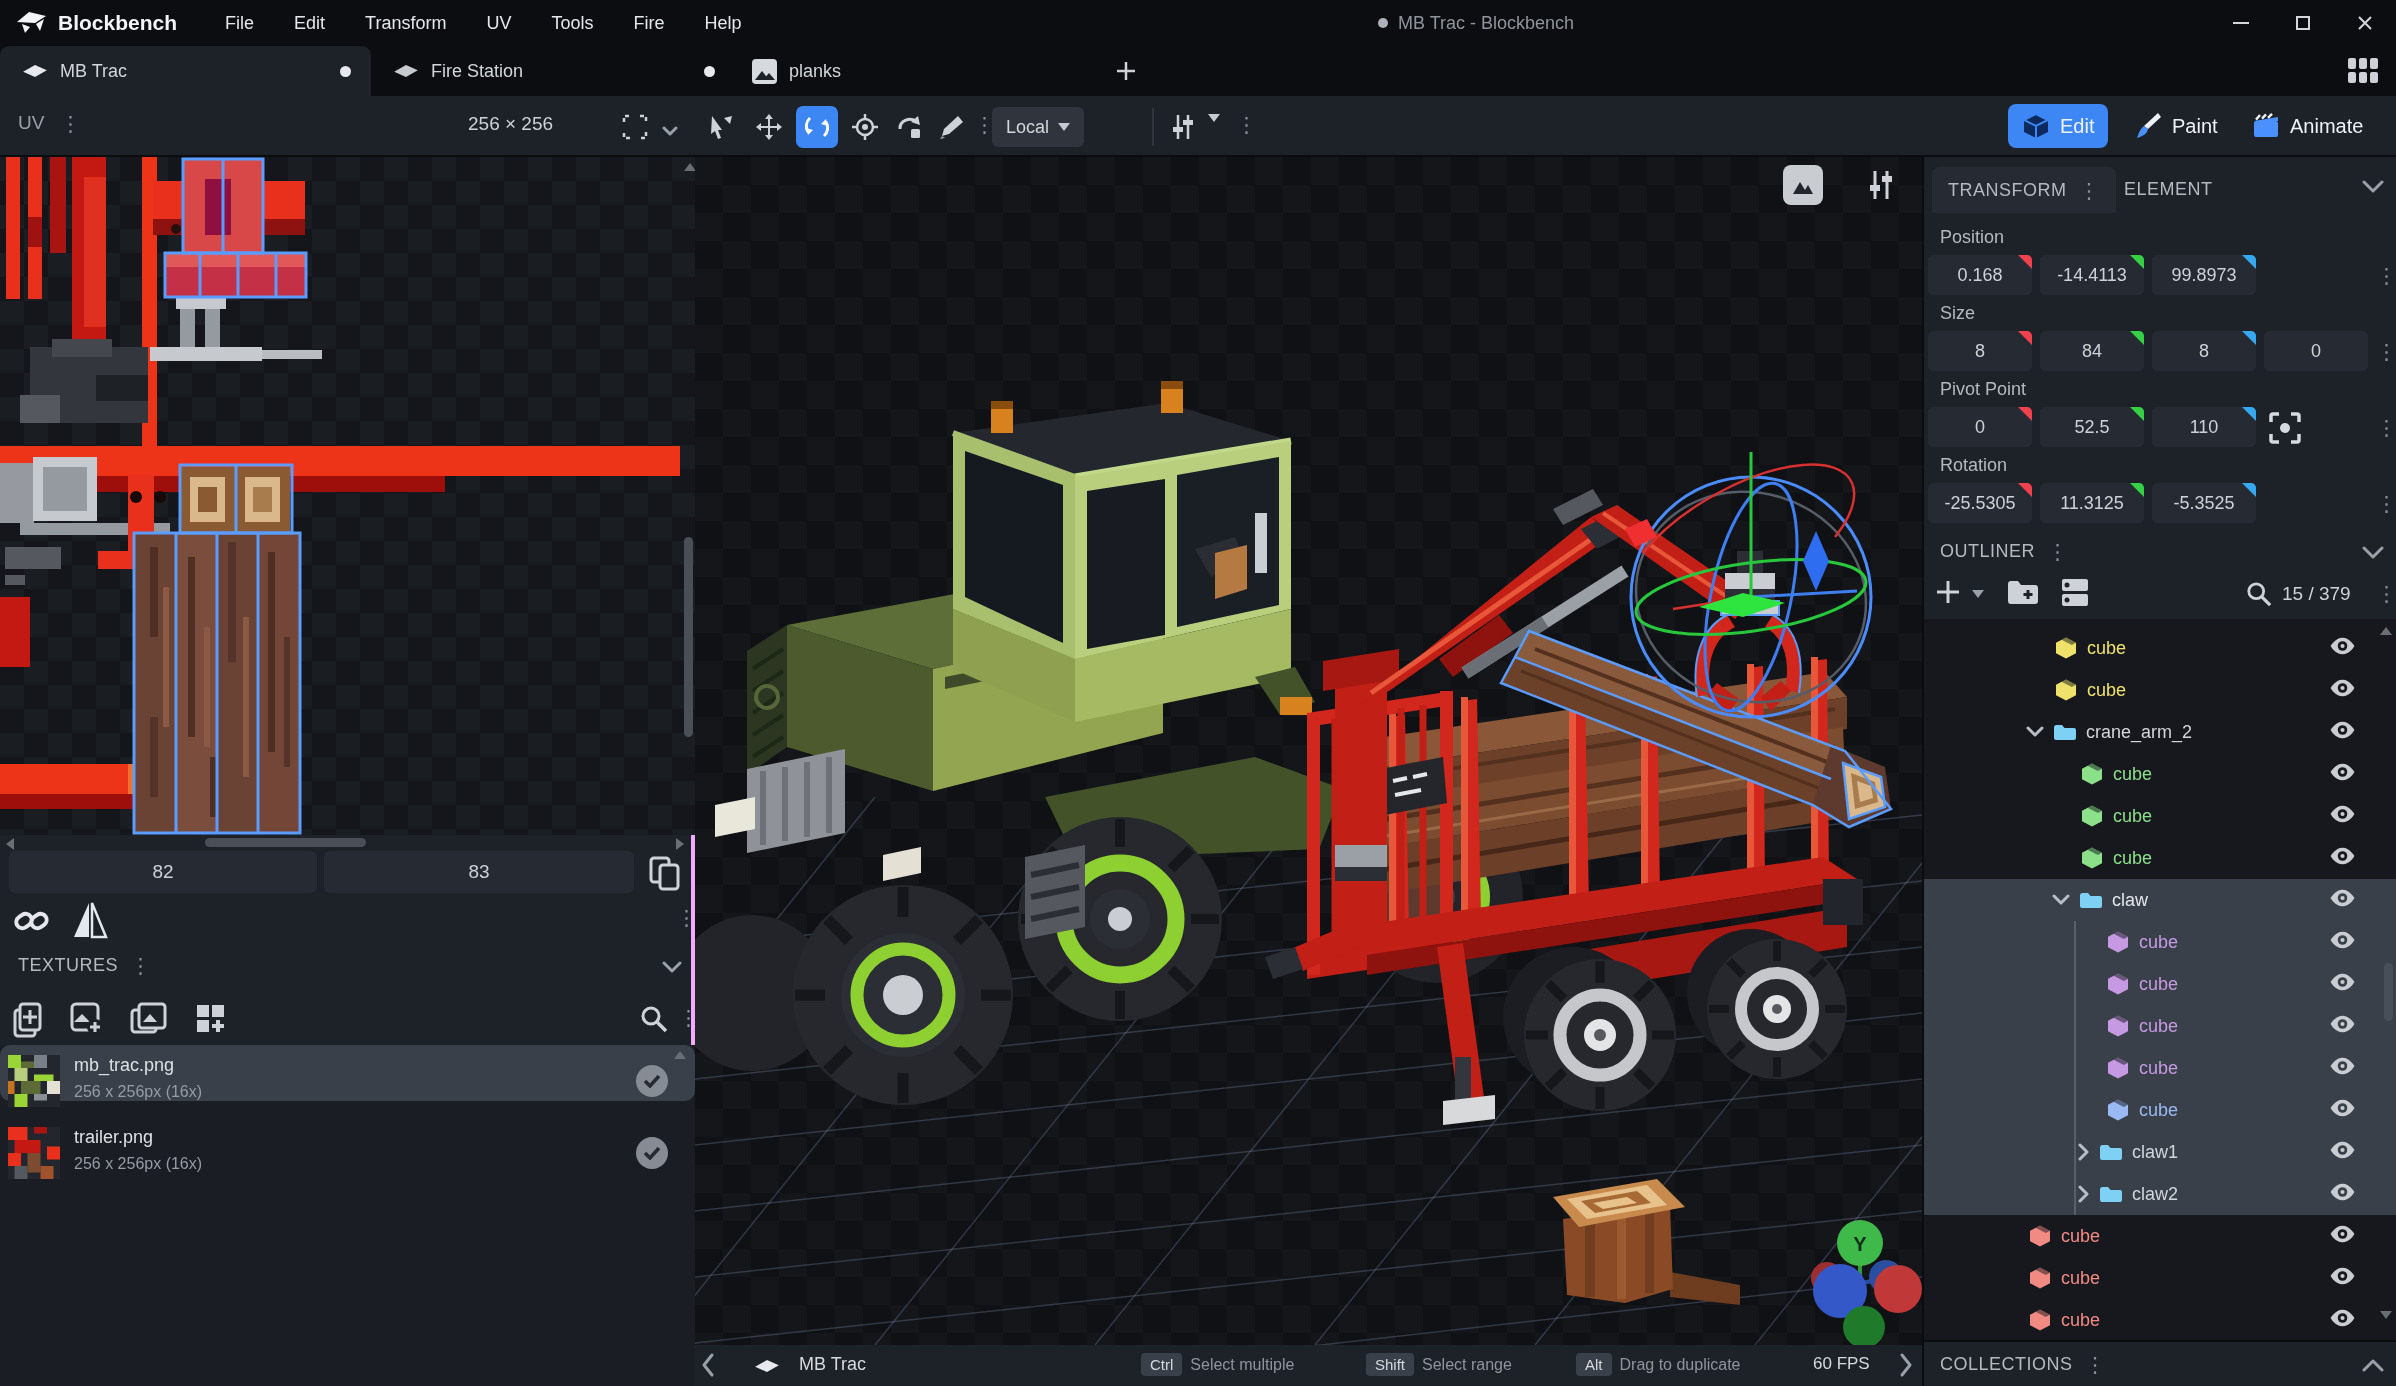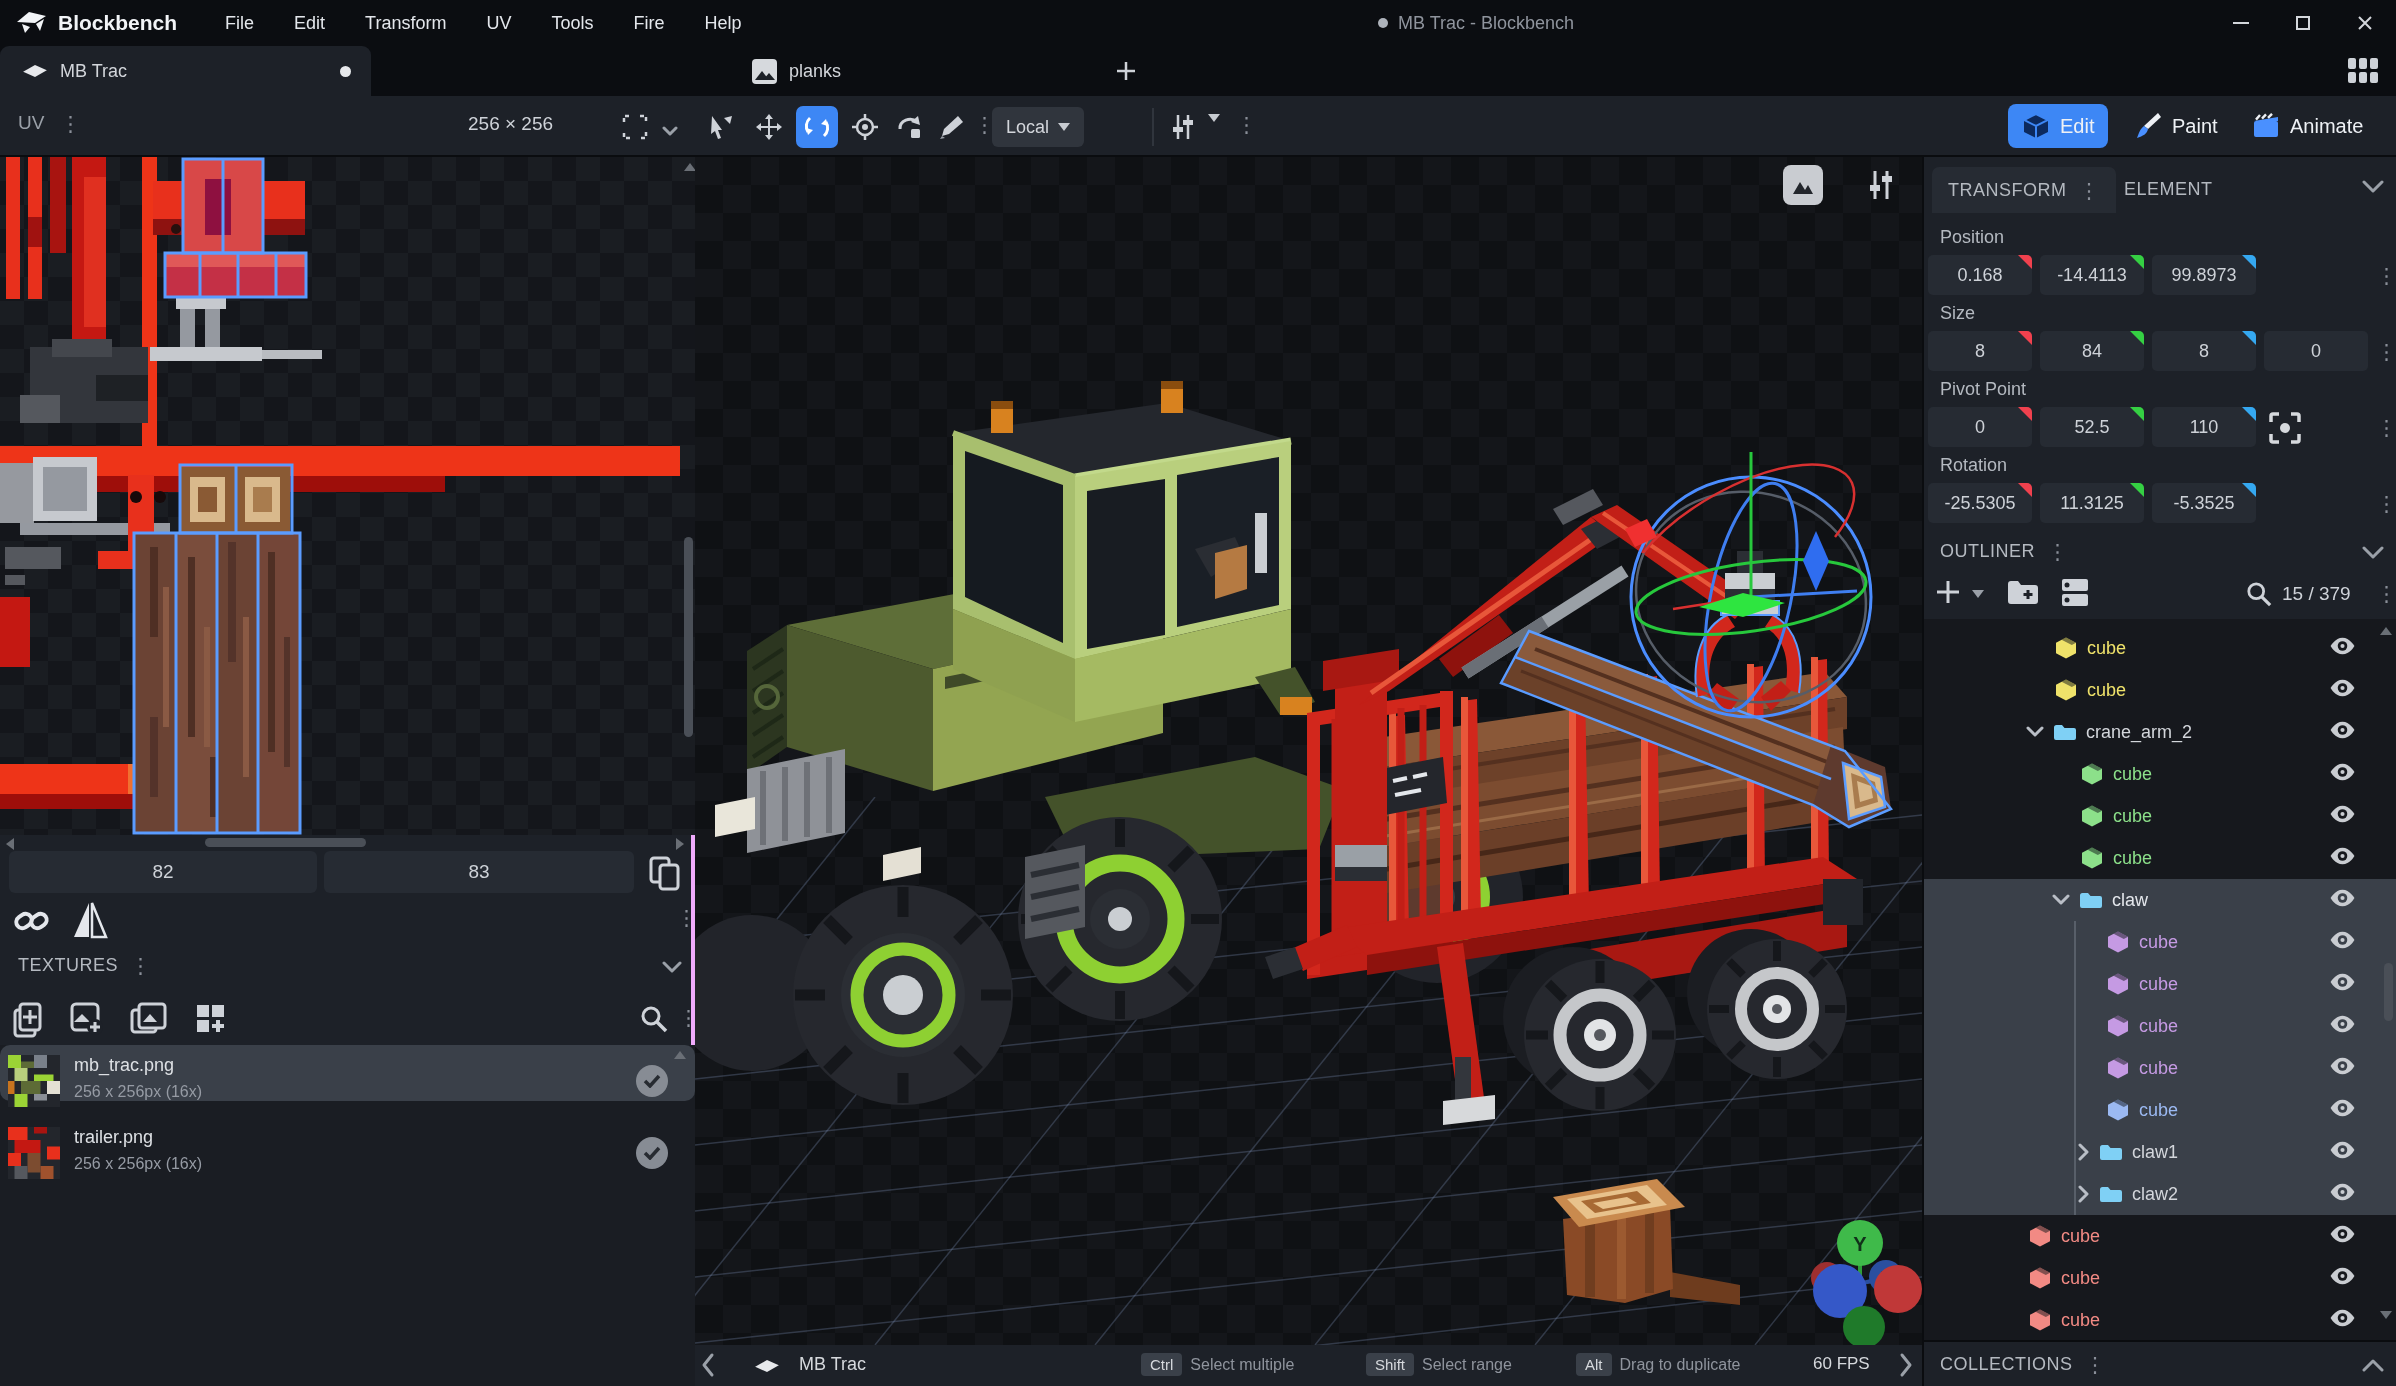--- a/index.html
+++ b/index.html
@@ -122,20 +122,27 @@
   </div>
 
   <div class="abs tabbar">
     <div class="tab active" style="left:0;width:371px;">
       <svg class="bench" width="30" height="22" viewBox="0 0 34 26">
           <path d="M3 14 L17 6 L31 12 L17 20 Z" fill="#e7e9ec"></path>
         </svg>
       <span>MB Trac</span>
       <span class="tabdot" style="left:340px;"></span>
     </div>
+    <div class="tab" style="left:371px;width:369px;">
+      <svg class="bench" width="30" height="22" viewBox="0 0 34 26">
+          <path d="M3 14 L17 6 L31 12 L17 20 Z" fill="#c6cad0"></path>
+        </svg>
+      <span>Fire Station</span>
+      <span class="tabdot" style="left:333px;"></span>
+    </div>
     <div class="tab" style="left:740px;width:190px;">
       <span class="imgicon" style="margin:0 12px 0 12px;"></span>
       <span>planks</span>
     </div>
     <div class="tab" style="left:1096px;width:60px;justify-content:center;">
       <svg width="22" height="22" viewBox="0 0 22 22">
           <path d="M11 2 V20 M2 11 H20" stroke="#ced2d8" stroke-width="2.5"></path>
         </svg>
     </div>
     <div class="abs" style="left:2348px;top:12px;">

